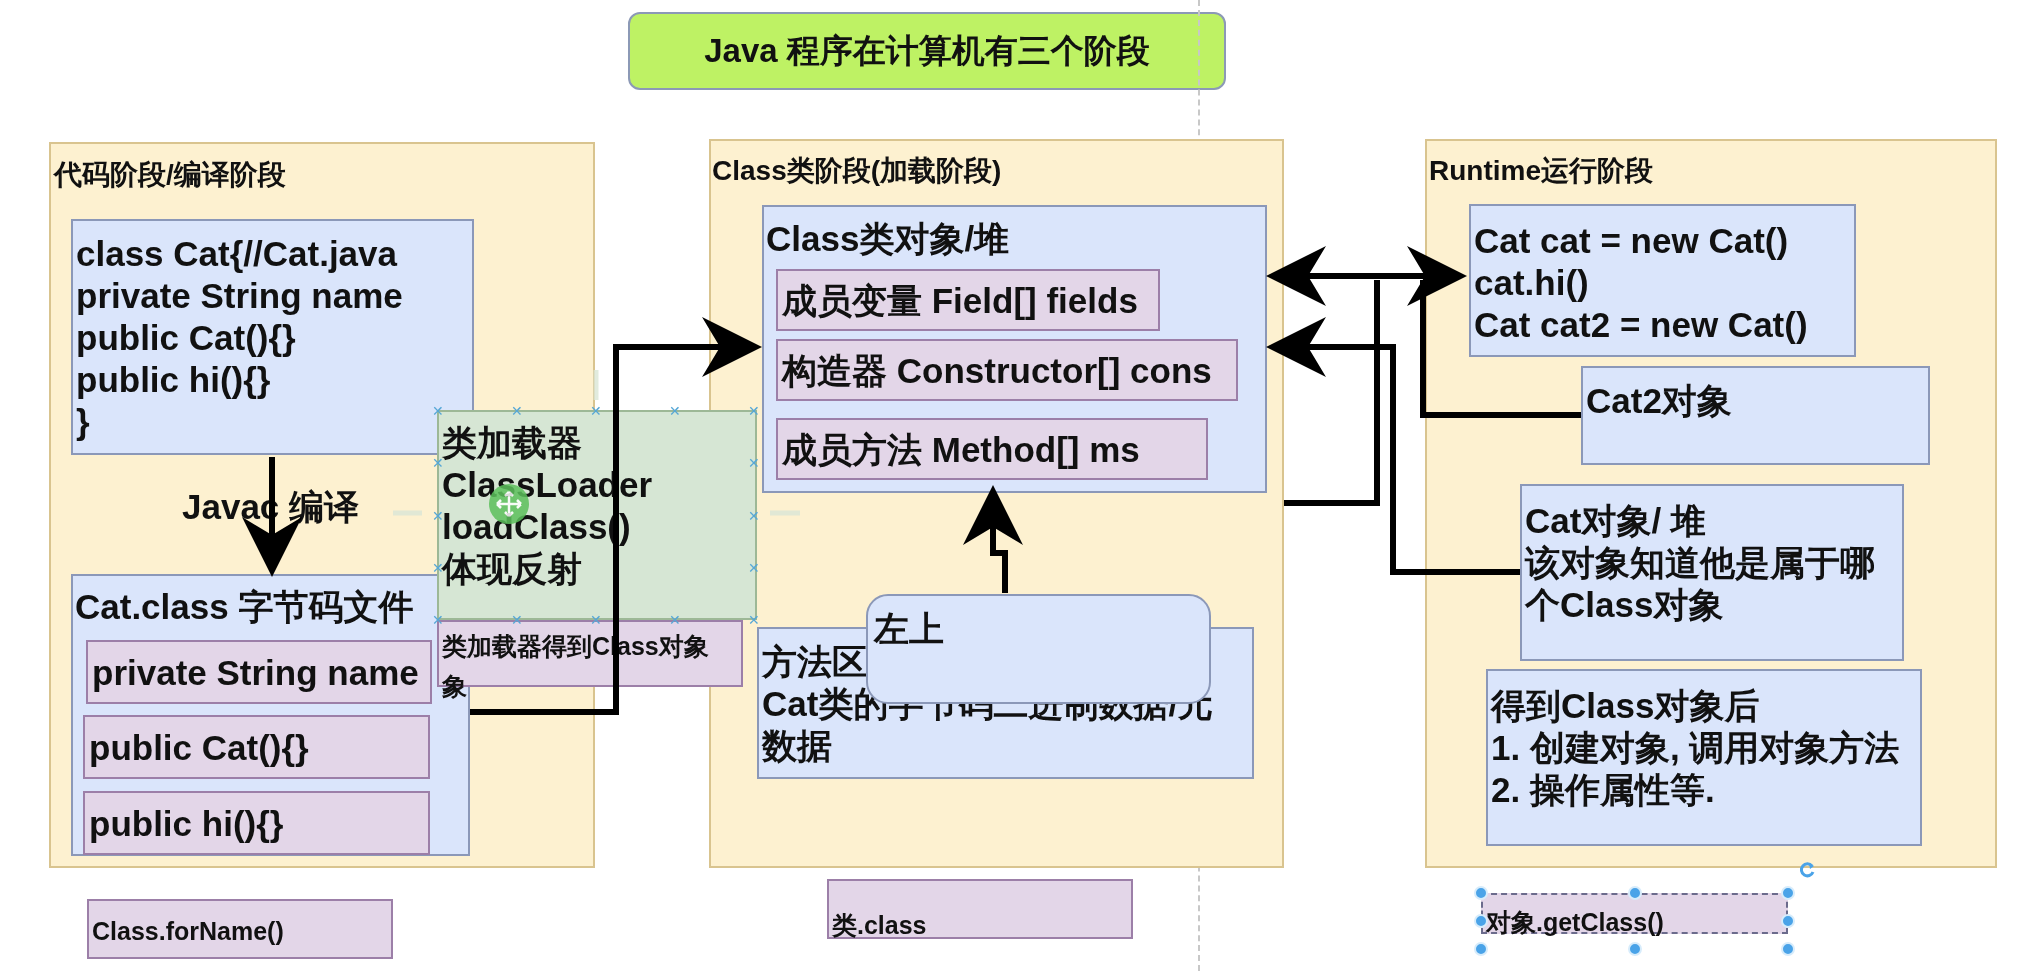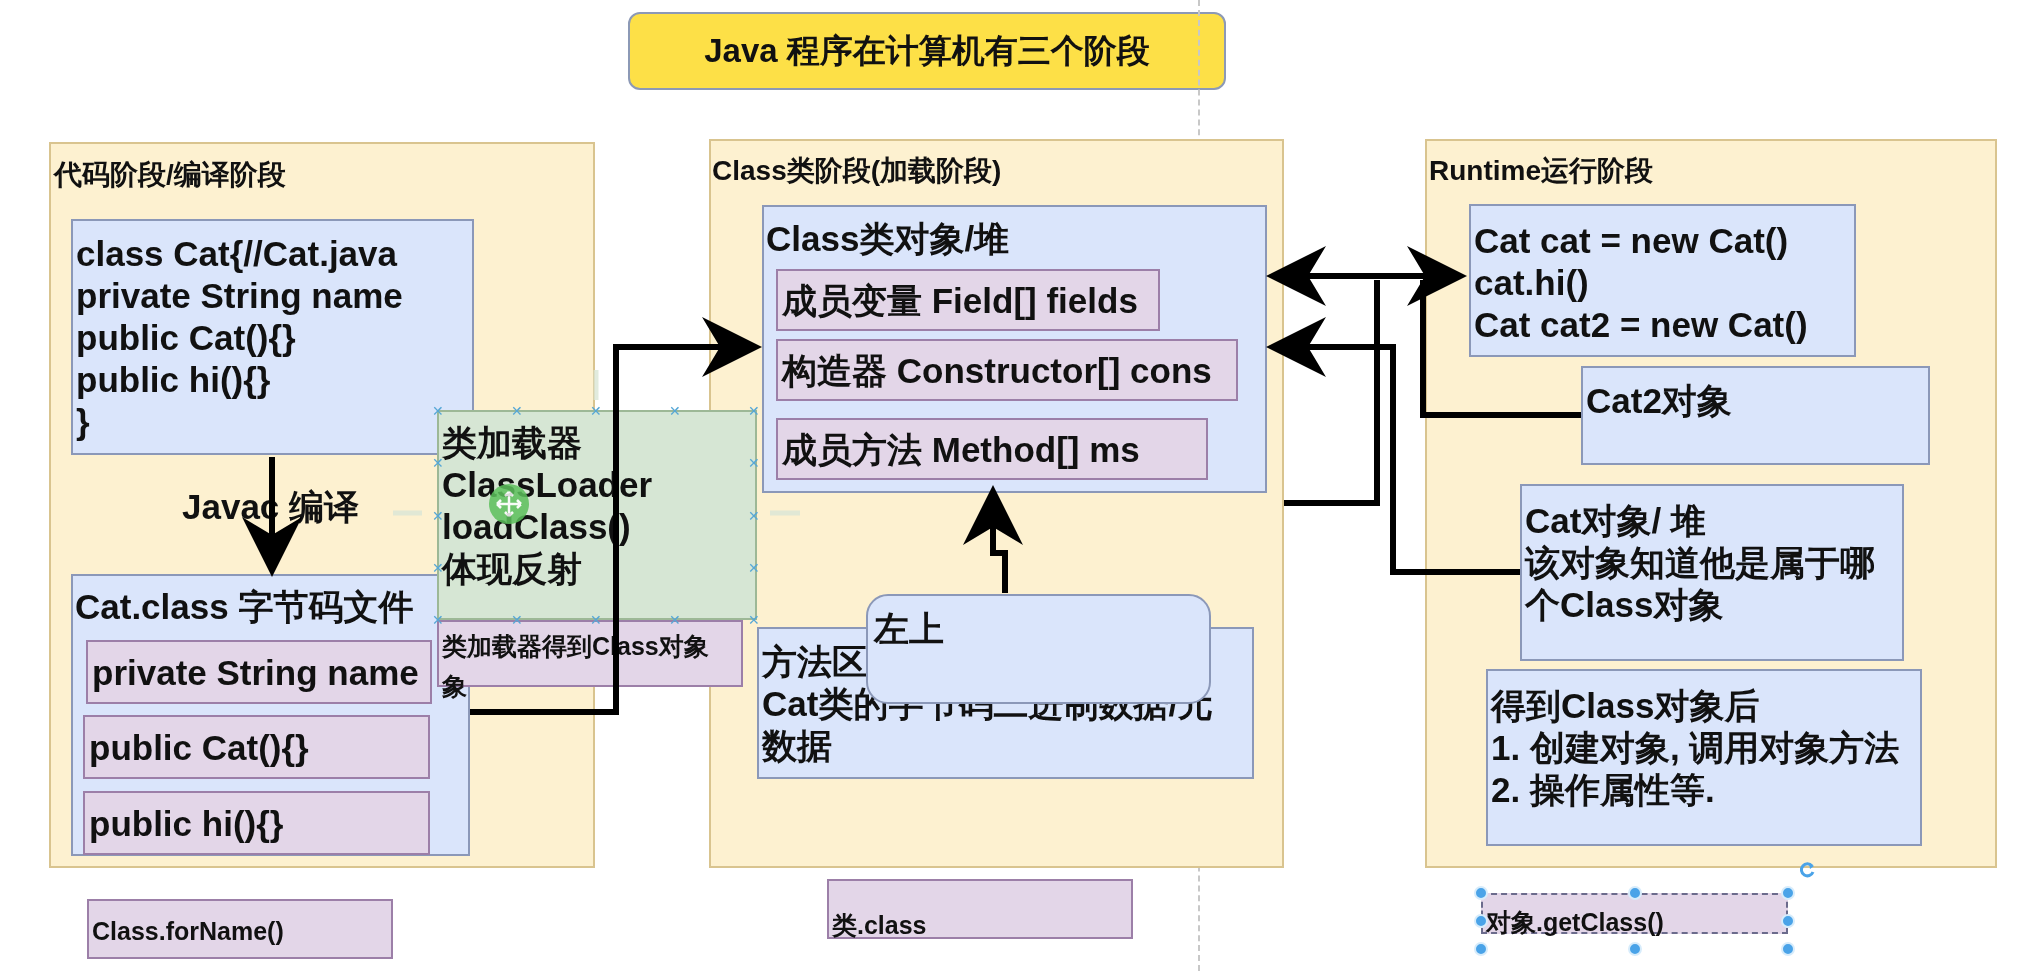--- a/index.html
+++ b/index.html
@@ -3,21 +3,21 @@
 <meta charset="utf-8">
 <style>
   html, body { margin:0; padding:0; background:#ffffff; }
   body { width:2041px; height:971px; position:relative; overflow:hidden;
          font-family:"Liberation Sans","DejaVu Sans",sans-serif; font-weight:bold; color:#111; }
   .abs { position:absolute; box-sizing:border-box; }
   .stage { background:#fdf1d0; border:2px solid #d9c48f; }
   .blue { background:#dae5fb; border:2px solid #8b98b8; }
   .pink { background:#e3d6e8; border:2px solid #9c7fa8; }
   .green { background:#d6e6d4; border:2px solid #9db896; }
-  .title { background:#fde047; border:2px solid #8c99b6; border-radius:12px; display:flex; align-items:center; justify-content:center; font-size:33px; }
+  .title { background:#bef264; border:2px solid #8c99b6; border-radius:12px; display:flex; align-items:center; justify-content:center; font-size:33px; }
   .heading { font-size:28px; line-height:38px; white-space:nowrap; }
   .txt { font-size:35px; line-height:42px; white-space:nowrap; }
   .sm { font-size:25px; line-height:40px; }
   .ml { white-space:pre-line; }
   svg.wires { position:absolute; left:0; top:0; pointer-events:none; }
   .handle { position:absolute; width:14px; height:14px; border-radius:50%; background:#4aa3e8; border:2px solid #d7ecfb; box-sizing:border-box; }
   .xm { position:absolute; color:#56a7d6; font-size:14px; font-weight:normal; line-height:14px; }
 </style>
 </head>
 <body>

